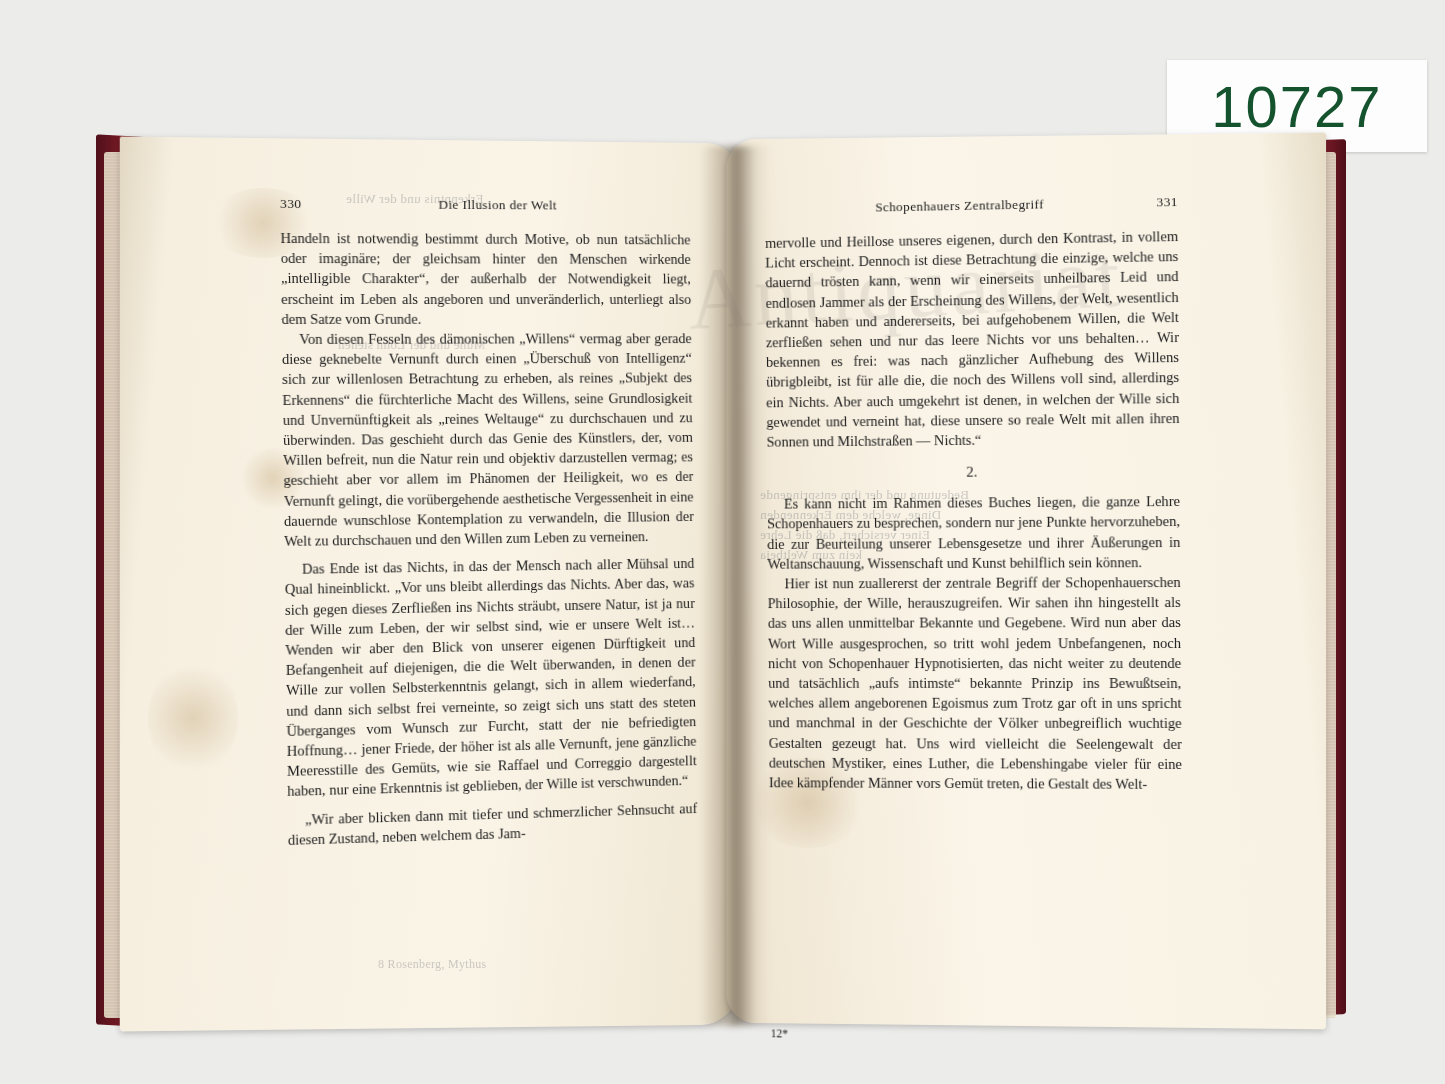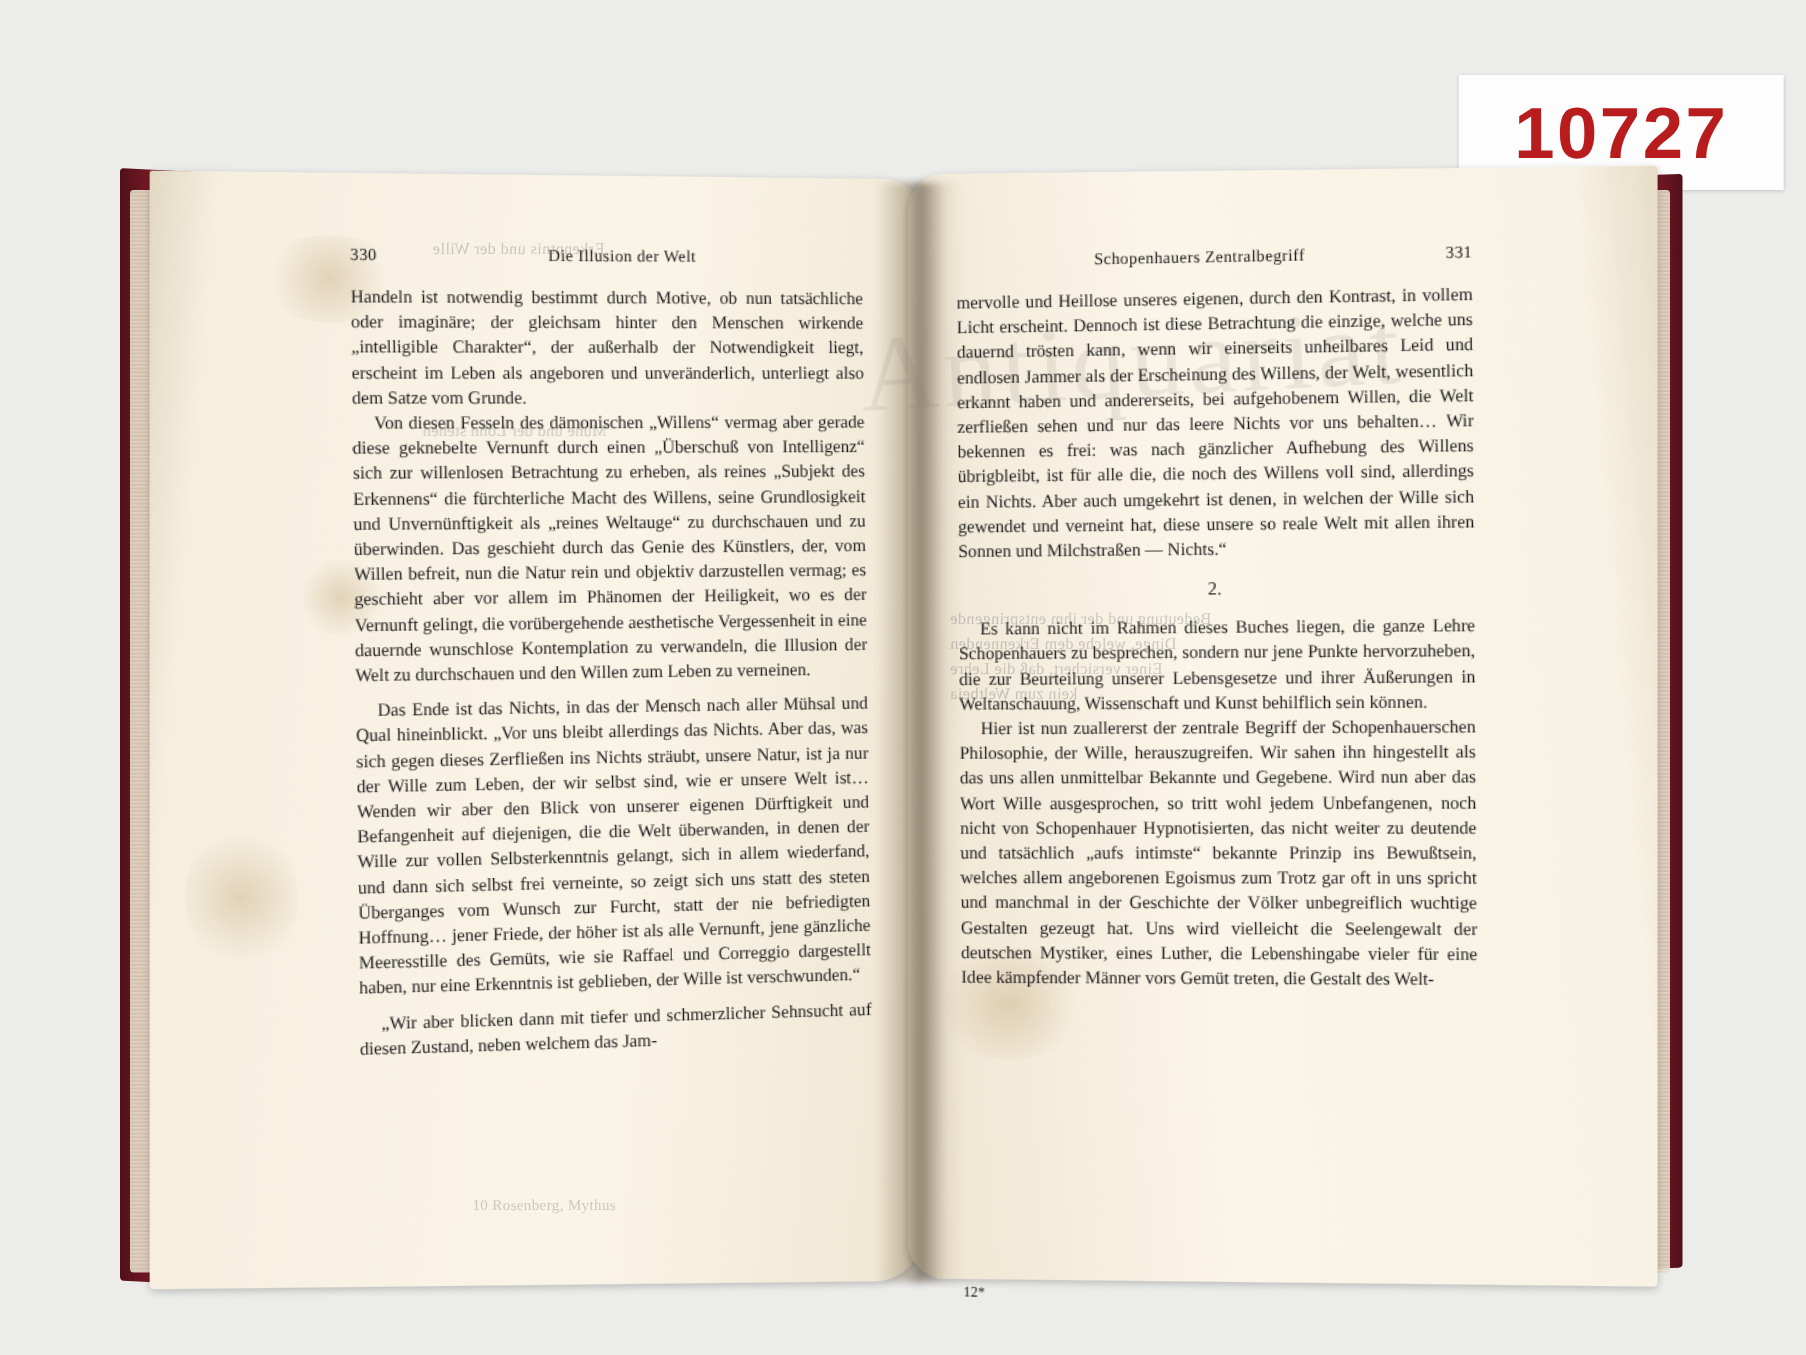--- a/index.html
+++ b/index.html
@@ -24,23 +24,23 @@
     height: 92px;
     background: #fdfdfd;
     box-shadow: 0 1px 3px rgba(0,0,0,0.18);
     display: flex;
     align-items: center;
     justify-content: center;
   }
   #sticker .num {
     font-family: "Liberation Sans", sans-serif;
     font-size: 58px;
-    font-weight: 700;
+    font-weight: 400;
     letter-spacing: 2px;
-    color: #b91c1c;
+    color: #14532d;
   }
 
   
   #book {
     position: absolute;
     left: 88px;
     top: 118px;
     width: 1258px;
     height: 930px;
   }
@@ -229,21 +229,21 @@
 
   <div class="stain" style="left:120px; top:70px; width:110px; height:70px;"></div>
   <div class="stain" style="left:150px; top:330px; width:70px; height:60px;"></div>
   <div class="stain" style="left:60px;  top:540px; width:90px;  height:120px;"></div>
   <div class="stain" style="left:660px; top:640px; width:120px; height:90px;"></div>
 
   <div id="watermark">Antiquariat</div>
 
   <div class="ghost" style="left:258px; top:72px;">Erkenntnis und der Wille</div>
   <div class="ghost" style="left:250px; top:218px;">Mühe und der Lohn stehen</div>
-  <div class="ghost" style="left:290px; top:838px; transform:none; font-size:12px;">10 Rosenberg, Mythus</div>
+  <div class="ghost" style="left:290px; top:838px; transform:none; font-size:12px;">8 Rosenberg, Mythus</div>
 
   <div class="ghost" style="left:672px; top:368px;">Bedeutung und der ihm entspringende</div>
   <div class="ghost" style="left:672px; top:388px;">Dinge, welche dem Erkennenden</div>
   <div class="ghost" style="left:672px; top:408px;">Einer versichert, daß die Lehre</div>
   <div class="ghost" style="left:672px; top:428px;">kein zum Weltbeja</div>
 
   <div class="textcol" id="left-text">
     <div class="runhead">
       <span class="folio">330</span>
       <span class="title">Die Illusion der Welt</span>

